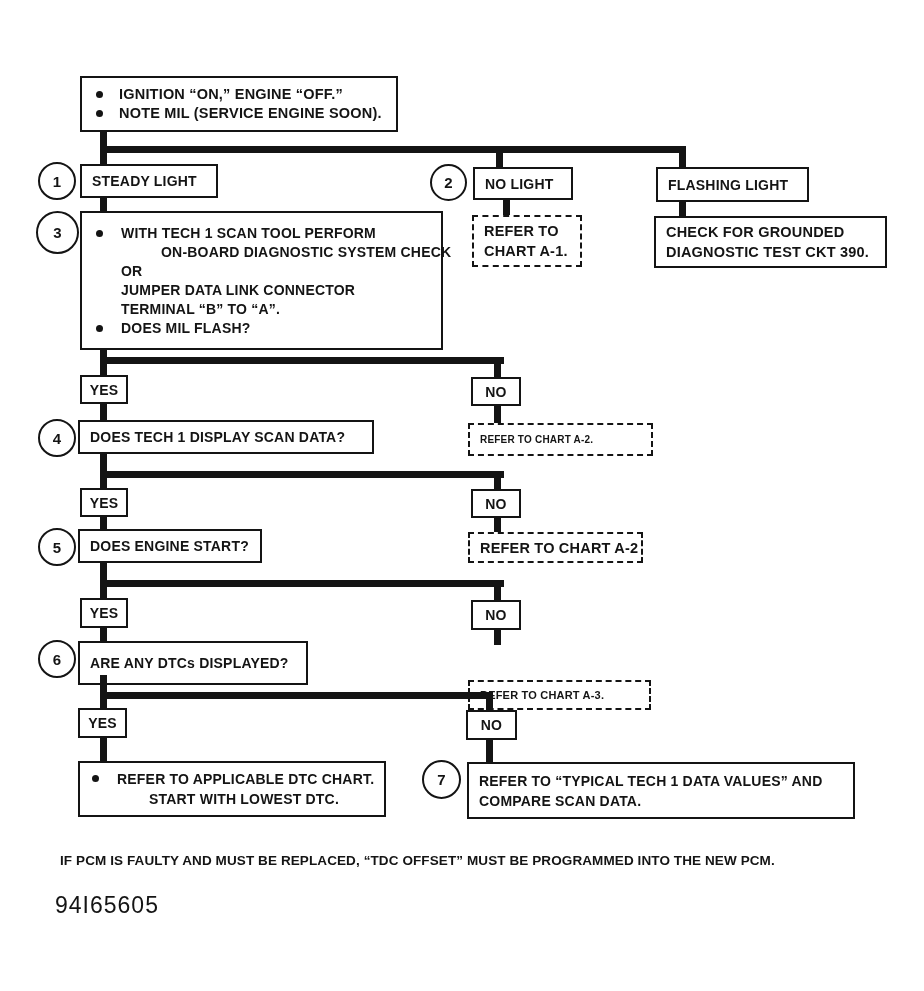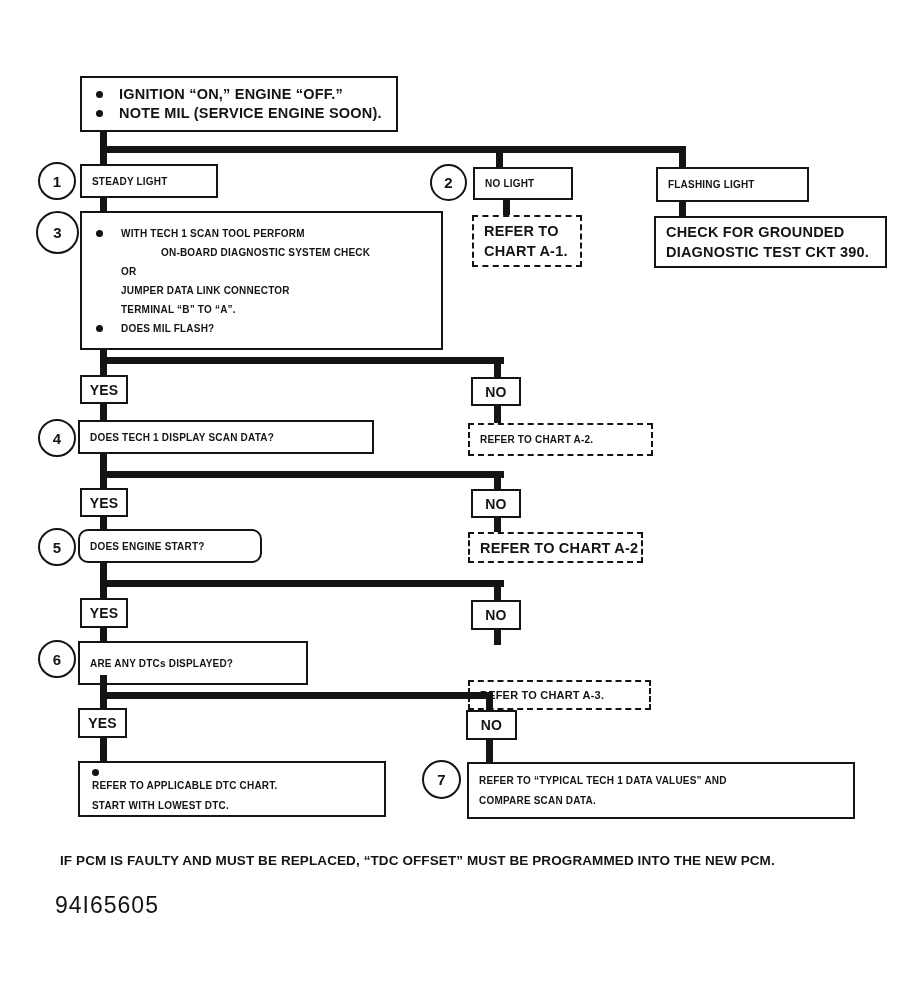--- a/index.html
+++ b/index.html
@@ -26,21 +26,21 @@
     background:var(--ink);
   }
   .box{
     position:absolute;
     border:2px solid var(--ink);
     background:var(--paper);
     display:flex;
     align-items:center;
     padding:2px 10px;
     font-weight:700;
-    font-size:10px;
+    font-size:14px;
     letter-spacing:.2px;
     white-space:nowrap;
   }
   .box.multi{
     flex-direction:column;
     align-items:flex-start;
     justify-content:center;
     line-height:20px;
   }
   .box.dashed{
@@ -176,21 +176,21 @@
   <div class="line" style="left:100px;top:454px;width:7px;height:24px;"></div>
   <div class="line" style="left:100px;top:471px;width:404px;height:7px;"></div>
   <div class="line" style="left:100px;top:471px;width:7px;height:17px;"></div>
   <div class="line" style="left:494px;top:471px;width:7px;height:18px;"></div>
   <div class="box small" style="left:80px;top:488px;width:48px;height:29px;">YES</div>
   <div class="box small" style="left:471px;top:489px;width:50px;height:29px;">NO</div>
   <div class="line" style="left:100px;top:517px;width:7px;height:13px;"></div>
   <div class="line" style="left:494px;top:518px;width:7px;height:15px;"></div>
 
   <div class="circle" style="left:38px;top:528px;width:38px;height:38px;">5</div>
-  <div class="box" style="left:78px;top:529px;width:184px;height:34px;border-radius:10px;">DOES ENGINE START?</div>
+  <div class="box" style="left:78px;top:529px;width:184px;height:34px;">DOES ENGINE START?</div>
   <div class="box dashed" style="left:468px;top:532px;width:175px;height:31px;font-size:14.5px;">REFER TO CHART A-2</div>
 
   <div class="line" style="left:100px;top:563px;width:7px;height:24px;"></div>
   <div class="line" style="left:100px;top:580px;width:404px;height:7px;"></div>
   <div class="line" style="left:100px;top:580px;width:7px;height:18px;"></div>
   <div class="line" style="left:494px;top:580px;width:7px;height:20px;"></div>
   <div class="box small" style="left:80px;top:598px;width:48px;height:30px;">YES</div>
   <div class="box small" style="left:471px;top:600px;width:50px;height:30px;">NO</div>
   <div class="line" style="left:100px;top:628px;width:7px;height:14px;"></div>
   <div class="line" style="left:494px;top:630px;width:7px;height:15px;"></div>
@@ -202,25 +202,25 @@
   <div class="line" style="left:100px;top:675px;width:7px;height:24px;"></div>
   <div class="line" style="left:100px;top:692px;width:393px;height:7px;"></div>
   <div class="line" style="left:100px;top:692px;width:7px;height:16px;"></div>
   <div class="line" style="left:486px;top:692px;width:7px;height:18px;"></div>
   <div class="box small" style="left:78px;top:708px;width:49px;height:30px;">YES</div>
   <div class="box small" style="left:466px;top:710px;width:51px;height:30px;">NO</div>
   <div class="line" style="left:100px;top:738px;width:7px;height:24px;"></div>
   <div class="line" style="left:486px;top:740px;width:7px;height:23px;"></div>
 
   <div class="box" style="left:78px;top:761px;width:308px;height:56px;">
-    <div class="bullet-row" style="gap:0;padding-left:2px;flex-direction:column;">
+    <div class="bullet-row" style="gap:18px;padding-left:2px;">
       <span class="bullet-dot"></span>
       <span class="bullet-text" style="line-height:20px;">
         <span style="display:block;">REFER TO APPLICABLE DTC CHART.</span>
-        <span style="display:block;">START WITH LOWEST DTC.</span>
+        <span style="display:block;margin-left:32px;">START WITH LOWEST DTC.</span>
       </span>
     </div>
   </div>
 
   <div class="circle" style="left:422px;top:760px;width:39px;height:39px;">7</div>
   <div class="box multi" style="left:467px;top:762px;width:388px;height:57px;">
     <span>REFER TO “TYPICAL TECH 1 DATA VALUES” AND</span>
     <span>COMPARE SCAN DATA.</span>
   </div>
 

